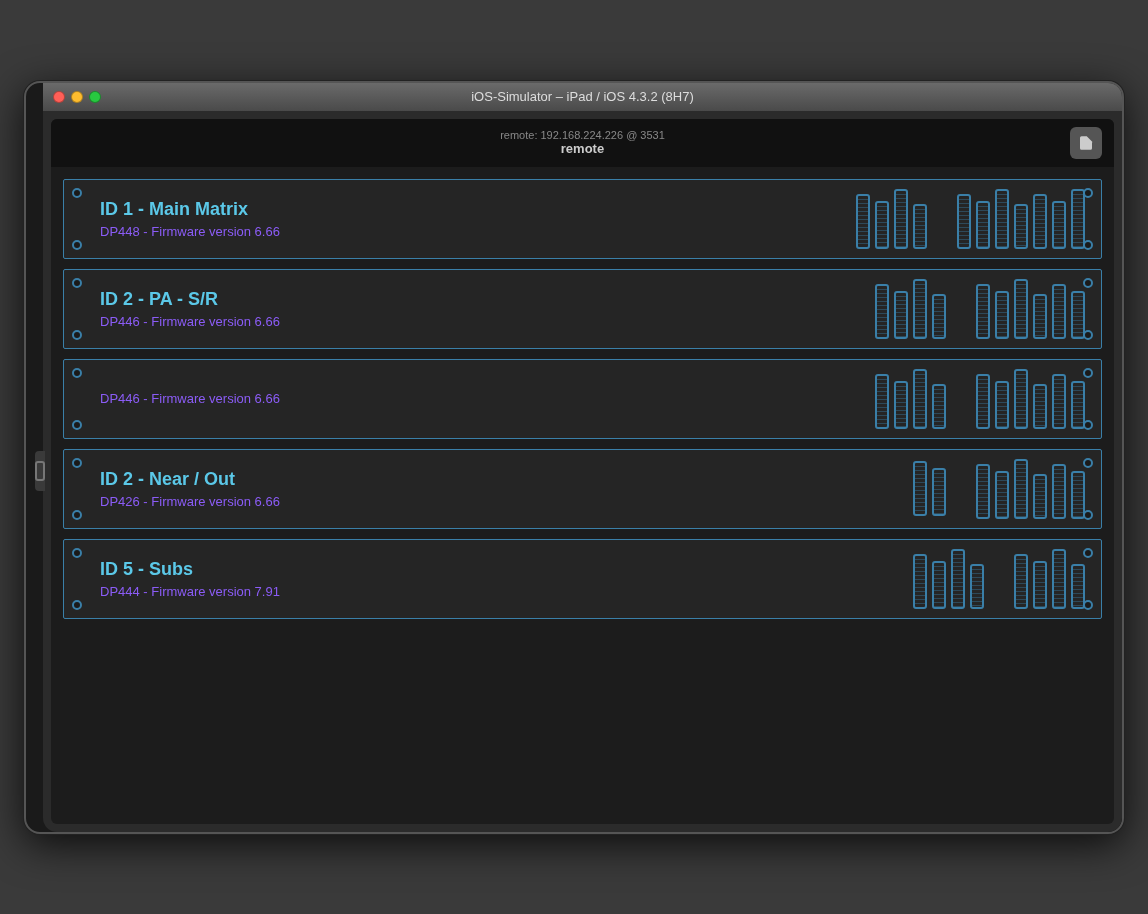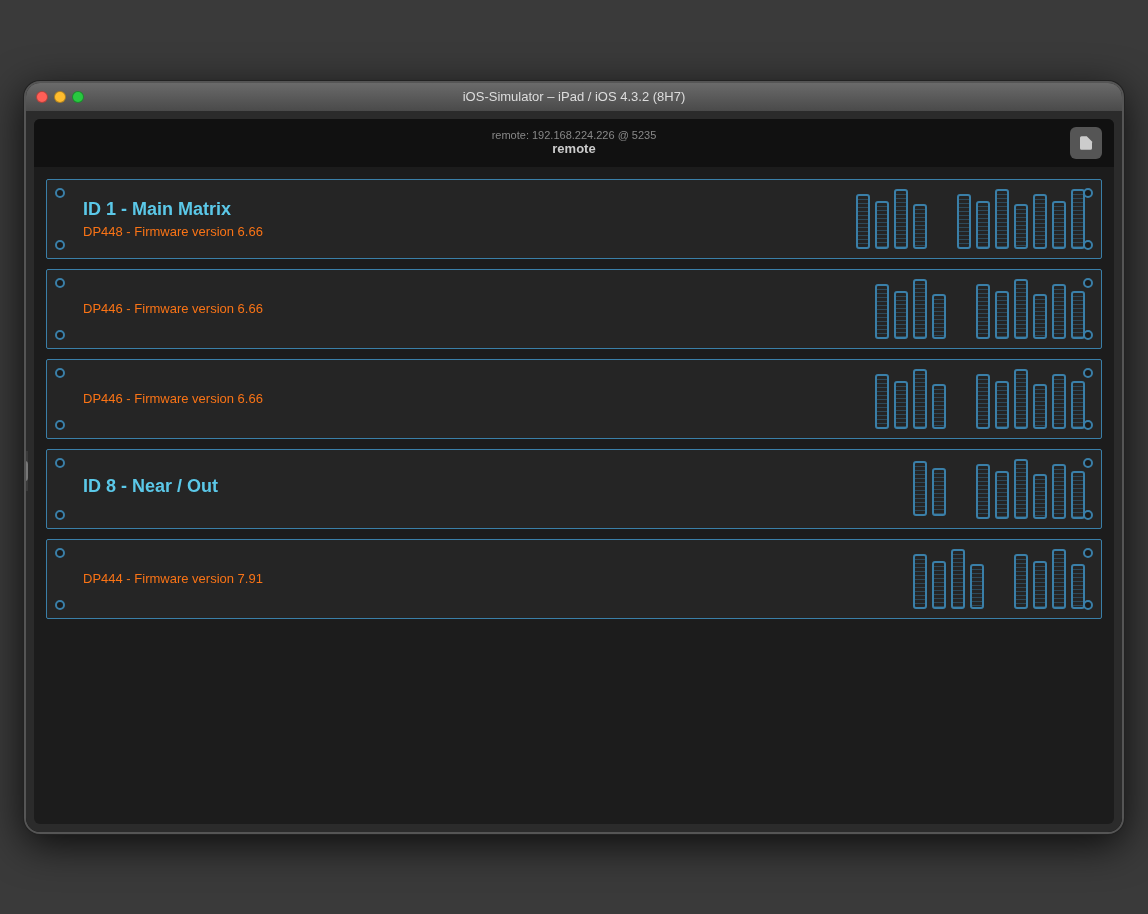--- a/index.html
+++ b/index.html
@@ -19,20 +19,21 @@
       width: 1100px;
       height: 753px;
       background: #1a1a1a;
       border-radius: 16px;
       border: 2px solid #555;
       box-shadow: 0 0 0 1px #222, 0 10px 40px rgba(0,0,0,0.8);
       display: flex;
       flex-direction: column;
       overflow: hidden;
       position: relative;
+      padding-left: 17px;
     }
 
     .title-bar {
       height: 28px;
       background: linear-gradient(to bottom, #6a6a6a, #4a4a4a);
       display: flex;
       align-items: center;
       justify-content: center;
       position: relative;
       flex-shrink: 0;
@@ -188,21 +189,21 @@
     }
 
     .device-name {
       color: #5bc8e8;
       font-size: 18px;
       font-weight: 700;
       margin-bottom: 4px;
     }
 
     .device-model {
-      color: #f97316;
+      color: #8b5cf6;
       font-size: 13px;
     }
 
     .device-meters {
       display: flex;
       align-items: center;
       gap: 30px;
     }
 
     .meter-group {
@@ -248,21 +249,21 @@
   </div>
 
   <div class="ipad-body">
     <div class="ipad-side-button">
       <div class="ipad-side-icon"></div>
     </div>
 
     <div class="ipad-screen">
       <div class="top-bar">
         <div class="top-bar-info">
-          <div class="top-bar-remote">remote: 192.168.224.226 @ 5235</div>
+          <div class="top-bar-remote">remote: 192.168.224.226 @ 3531</div>
           <div class="top-bar-status">remote</div>
         </div>
         <div class="top-bar-export">
           <svg viewBox="0 0 24 24">
             <path d="M13 3H6a2 2 0 00-2 2v14a2 2 0 002 2h12a2 2 0 002-2v-9M13 3l8 8M13 3v8h8"></path>
           </svg>
         </div>
       </div>
 
       <div class="device-list" id="device-list">
@@ -292,20 +293,21 @@
                 <div class="meter-bar" style="height: 60px;"></div>
               </div>
             </div>
           </div>
           <div class="device-row">
             <div class="corner-dot tl"></div>
             <div class="corner-dot tr"></div>
             <div class="corner-dot bl"></div>
             <div class="corner-dot br"></div>
             <div class="device-info">
+              <div class="device-name">ID  2 - PA - S/R</div>
               <div class="device-model">DP446 - Firmware version 6.66</div>
             </div>
             <div class="device-meters">
               <div class="meter-group">
                 <div class="meter-bar" style="height: 55px;"></div>
                 <div class="meter-bar" style="height: 48px;"></div>
                 <div class="meter-bar" style="height: 60px;"></div>
                 <div class="meter-bar" style="height: 45px;"></div>
               </div>
               <div class="meter-group">
@@ -342,21 +344,22 @@
                 <div class="meter-bar" style="height: 48px;"></div>
               </div>
             </div>
           </div>
           <div class="device-row">
             <div class="corner-dot tl"></div>
             <div class="corner-dot tr"></div>
             <div class="corner-dot bl"></div>
             <div class="corner-dot br"></div>
             <div class="device-info">
-              <div class="device-name">ID  8 - Near / Out</div>
+              <div class="device-name">ID  2 - Near / Out</div>
+              <div class="device-model">DP426 - Firmware version 6.66</div>
             </div>
             <div class="device-meters">
               <div class="meter-group">
                 <div class="meter-bar" style="height: 55px;"></div>
                 <div class="meter-bar" style="height: 48px;"></div>
               </div>
               <div class="meter-group">
                 <div class="meter-bar" style="height: 55px;"></div>
                 <div class="meter-bar" style="height: 48px;"></div>
                 <div class="meter-bar" style="height: 60px;"></div>
@@ -365,20 +368,21 @@
                 <div class="meter-bar" style="height: 48px;"></div>
               </div>
             </div>
           </div>
           <div class="device-row">
             <div class="corner-dot tl"></div>
             <div class="corner-dot tr"></div>
             <div class="corner-dot bl"></div>
             <div class="corner-dot br"></div>
             <div class="device-info">
+              <div class="device-name">ID  5 - Subs</div>
               <div class="device-model">DP444 - Firmware version 7.91</div>
             </div>
             <div class="device-meters">
               <div class="meter-group">
                 <div class="meter-bar" style="height: 55px;"></div>
                 <div class="meter-bar" style="height: 48px;"></div>
                 <div class="meter-bar" style="height: 60px;"></div>
                 <div class="meter-bar" style="height: 45px;"></div>
               </div>
               <div class="meter-group">

